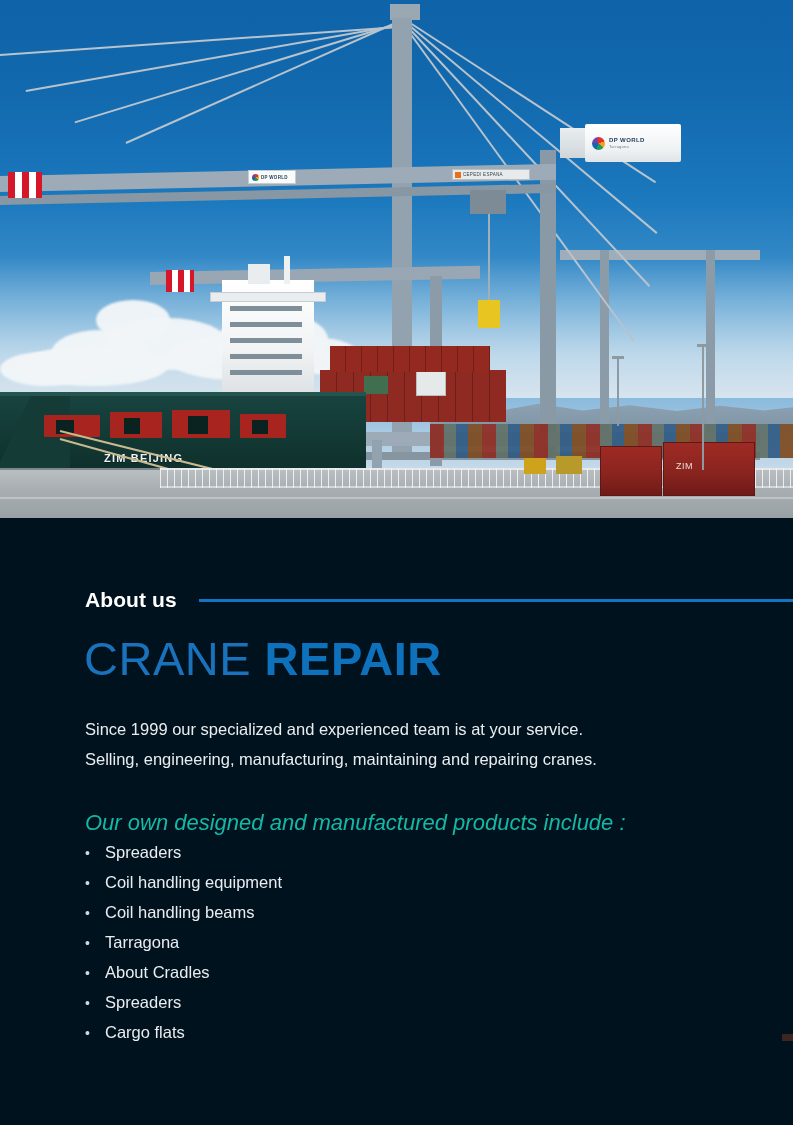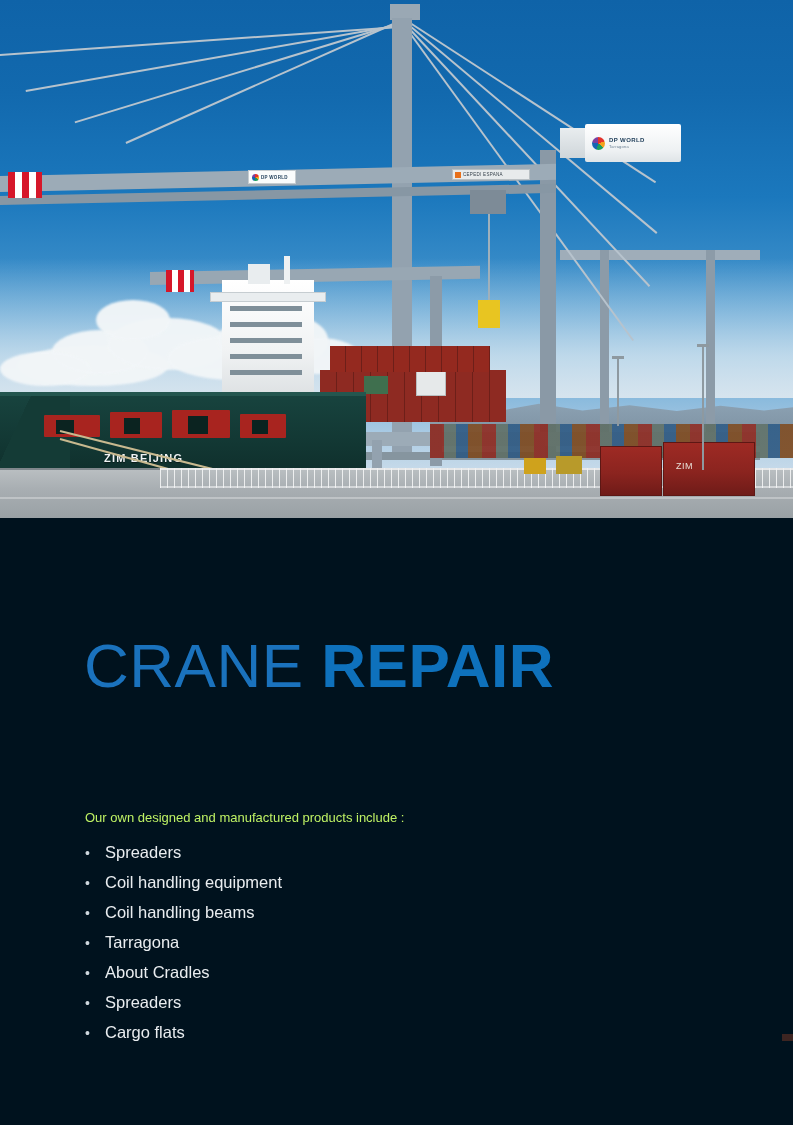--- a/index.html
+++ b/index.html
@@ -213,30 +213,30 @@
   .about-row {
     position:absolute; left:85px; top:70px; right:0; display:flex; align-items:center;
   }
   .about-label {
     font-size:21px; font-weight:bold; color:#ffffff; letter-spacing:.1px; white-space:nowrap;
   }
   .about-rule { flex:1; height:3px; background:#1573c4; margin-left:22px; }
 
   .headline {
     position:absolute; left:84px; top:117px;
-    font-size:62px; line-height:1; white-space:nowrap;
+    font-size:47px; line-height:1; white-space:nowrap;
   }
   .hl-light { font-weight:300; color:#1a72bd; letter-spacing:.5px; }
   .hl-bold  { font-weight:bold; color:#0e71bc; letter-spacing:.5px; }
 
   .para {
     position:absolute; left:85px; top:196px; width:640px;
     font-size:16.5px; line-height:30px; color:#e9edf0;
   }
-  .para2 { position:absolute; left:85px; top:292px; font-size:13px; color:#bef264; }
+  .para2 { position:absolute; left:85px; top:292px; font-size:22px; color:#14b8a6;font-style:italic; }
 
   .list { position:absolute; left:85px; top:320px; }
   .li {
     display:flex; align-items:baseline;
     font-size:16.5px; line-height:29px; color:#e9edf0;
   }
   .li-bullet { width:20px; color:#cfd8de; font-size:14px; }
 
   .edge-mark {
     position:absolute; left:782px; top:1034px; width:11px; height:7px;
@@ -376,25 +376,33 @@
     <div class="light-pole" style="left:617px; top:356px; height:70px;"></div>
     <div class="lamp-head" style="left:612px; top:356px;"></div>
 
     <div style="position:absolute;left:524px;top:458px;width:22px;height:16px;background:#cfa21c;"></div>
     <div style="position:absolute;left:556px;top:456px;width:26px;height:18px;background:#b89a2a;"></div>
 
   </div>
 
   <div class="content">
 
+    <div class="about-row">
+      <span class="about-label">About us</span>
+      <span class="about-rule"></span>
+    </div>
 
     <div class="headline">
       <span class="hl-light">CRANE</span><span class="hl-light"> </span><span class="hl-bold">REPAIR</span>
     </div>
 
+    <div class="para">
+      <div>Since 1999 our specialized and experienced team is at your service.</div>
+      <div>Selling, engineering, manufacturing, maintaining and repairing cranes.</div>
+    </div>
 
     <div class="para2">Our own designed and manufactured products include :</div>
 
     <div class="list">
       <div class="li">
         <span class="li-bullet">•</span>
         <span>Spreaders</span>
       </div>
       <div class="li">
         <span class="li-bullet">•</span>

